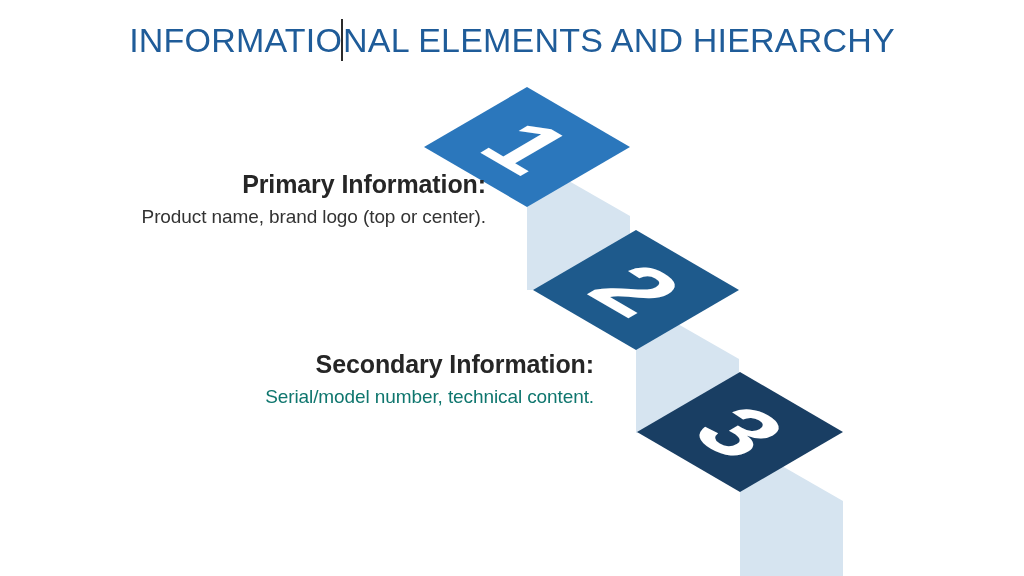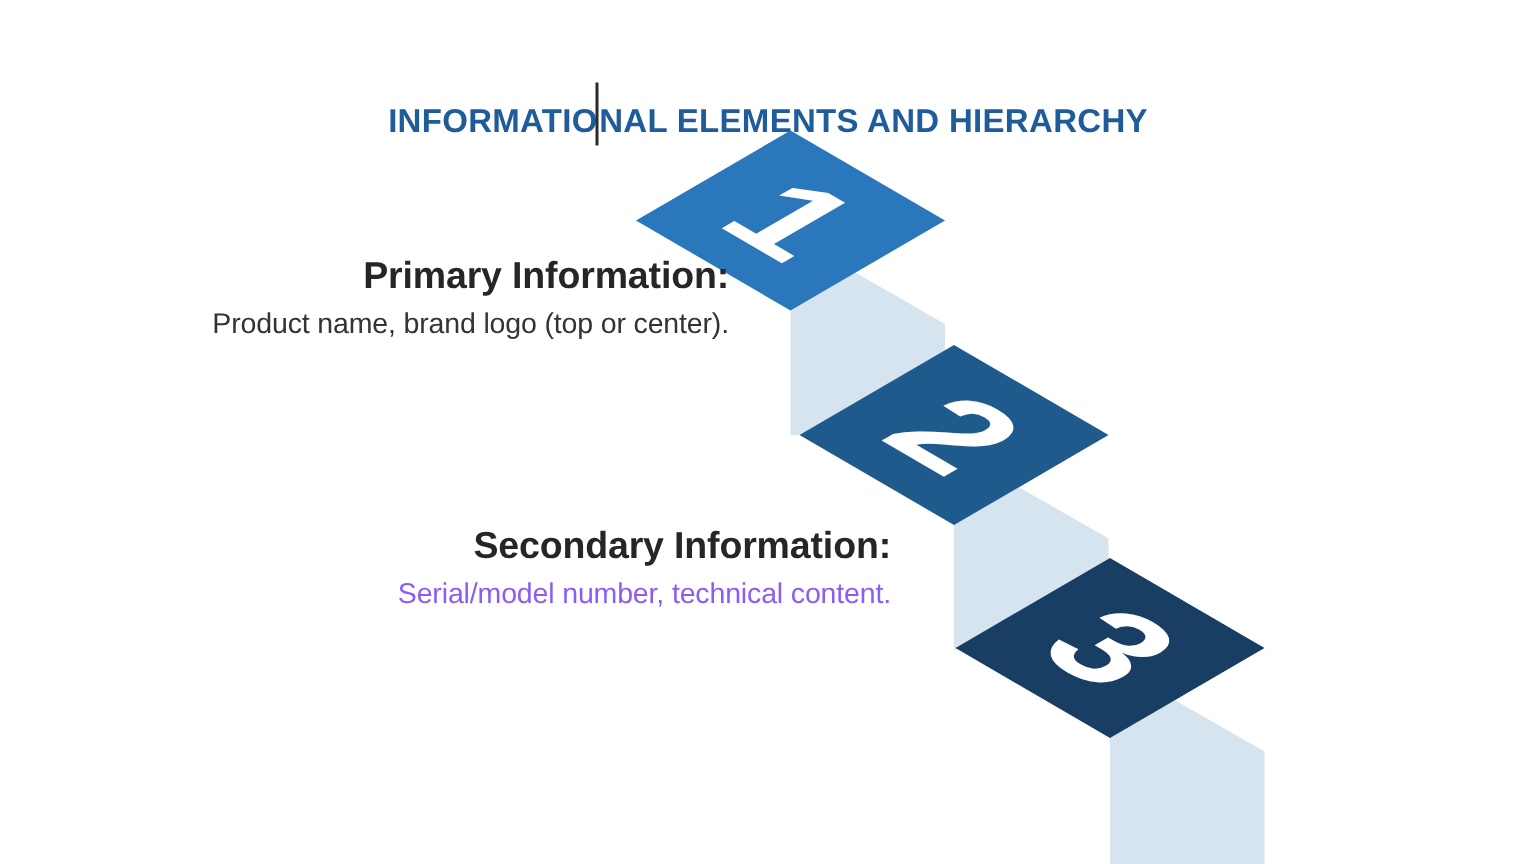--- a/index.html
+++ b/index.html
@@ -27,27 +27,26 @@
   #title-block {
     position: absolute;
     left: 0;
     top: 18px;
     width: 1024px;
     text-align: center;
     white-space: nowrap;
   }
   #title-text {
     display: inline-block;
-    font-size: 22px;
-    font-weight: bold;
+    font-size: 34px;
+    font-weight: normal;
     letter-spacing: 0.2px;
     color: #1F5C99;
     line-height: 44px;
     vertical-align: middle;
-    margin-top: 37px;
   }
   #title-pre, #title-post {
     display: inline-block;
     vertical-align: baseline;
   }
   #text-caret {
     display: inline-block;
     width: 2px;
     height: 42px;
     background: #2b2b2b;
@@ -132,17 +131,17 @@
     </g>
   </svg>
 
   <div class="step-label" id="label-1">
     <div class="step-heading" style="color: rgb(38, 38, 38);">Primary Information:</div>
     <div class="step-desc" style="color: rgb(51, 51, 51);">Product name, brand logo (top or center).</div>
   </div>
 
   <div class="step-label" id="label-2">
     <div class="step-heading" style="color: rgb(38, 38, 38); margin-top: 36px;">Secondary Information:</div>
-    <div class="step-desc" style="color: #8b5cf6;">Serial/model number, technical content.</div>
+    <div class="step-desc" style="color: #0f766e;">Serial/model number, technical content.</div>
   </div>
 
 
 </div>
 
 </body></html>

